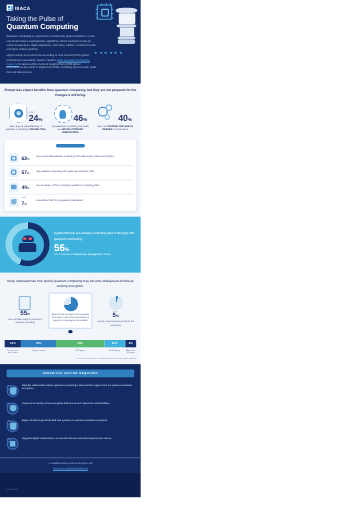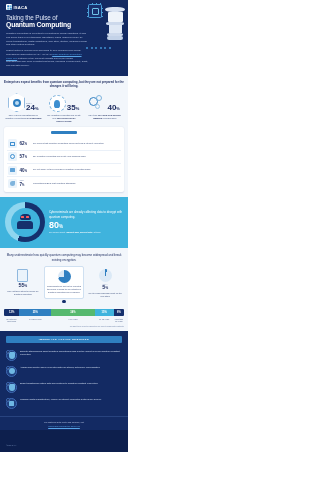--- a/index.html
+++ b/index.html
@@ -264,21 +264,21 @@
         <div class="stat-cap"><span>have a good understanding of quantum computing's </span><b>CAPABILITIES</b></div>
       </div>
 
       <div class="cell">
         <div class="badge-row">
           <span class="circ">
               <span class="bulb"></span>
             </span>
           <span class="pctcol">
             <span class="pct-small-tag"></span>
-            <span class="pct-big"><span>35</span><span class="u">%</span></span>
+            <span class="pct-big"><span>46</span><span class="u">%</span></span>
           </span>
         </div>
         <div class="stat-cap"><span>say quantum computing will create new </span><b>REVOLUTIONARY INNOVATIONS</b></div>
       </div>
 
       <div class="cell">
         <div class="badge-row">
           <span class="gears">
             <span class="gear g1"></span>
               <span class="gear g2"></span>
@@ -346,21 +346,21 @@
               <span class="hk-eye" style="left:1.2px;"></span>
               <span class="hk-eye" style="right:1.2px;"></span>
             </div>
             <div class="hk-body"></div>
           </div>
         </div>
       </div>
     </div>
     <div class="teal-txt">
       <div class="teal-lead">Cybercriminals are already collecting data to decrypt with quantum computing.</div>
-      <div class="teal-pct"><span>80</span><span class="u">%</span></div>
+      <div class="teal-pct"><span>56</span><span class="u">%</span></div>
       <div class="teal-sub"><span>are worried about </span><b>"harvest now, decrypt later"</b><span> attacks</span></div>
     </div>
   </div>
 
   <div class="sec-under">
     <div class="under-intro">Many underestimate how quickly quantum computing may become widespread and break existing encryption.</div>
     <div class="u3">
 
       <div class="ucard">
         <div class="uicon">

